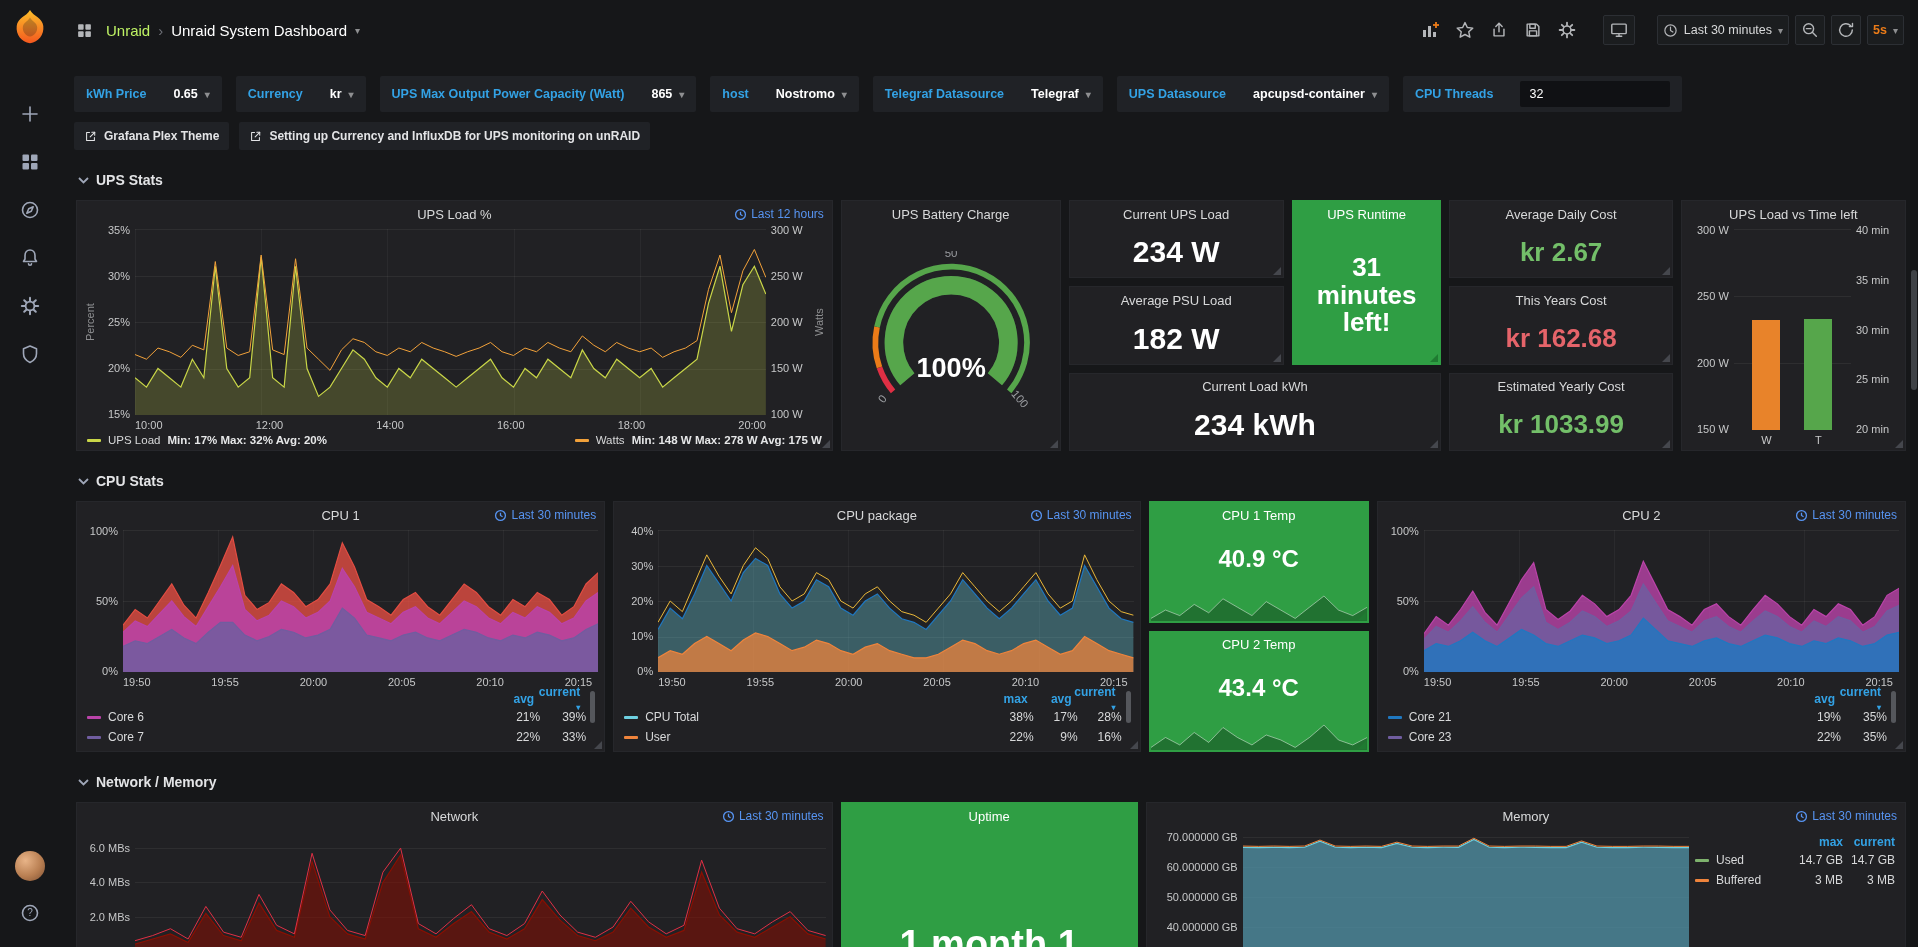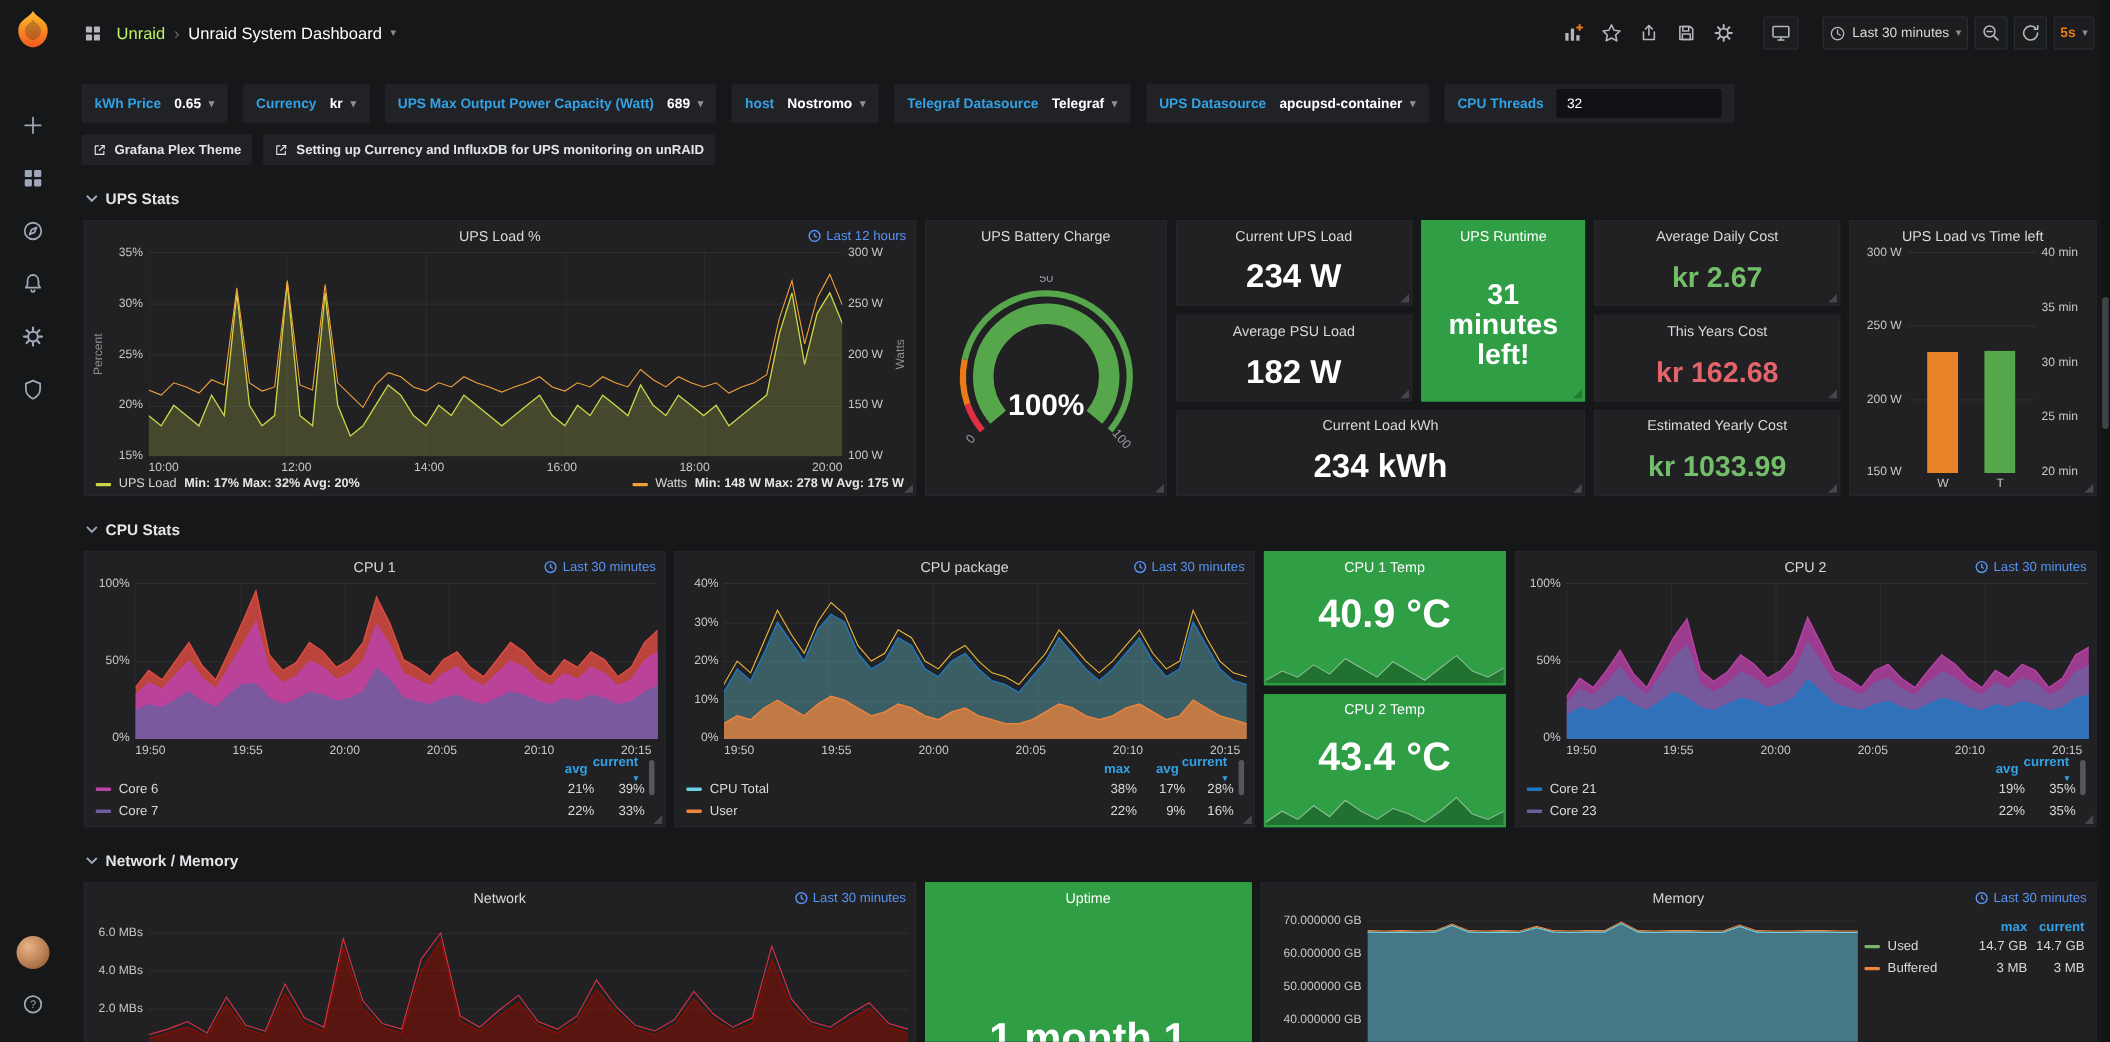--- a/index.html
+++ b/index.html
@@ -31,21 +31,21 @@
     height:30px;min-width:28px;padding:0 5px;border-radius:2px;gap:6px}
   .nav-btn.boxed{background:#1b1d1f;border:1px solid #2c2f34}
   .gap-left{margin-left:16px}
   .time-text{font-size:12.5px;color:#d8d9da}
   .refresh-int{font-size:12.5px;font-weight:700;color:#eb7b18}
 
   
   .submenu{padding:16px 14px 0 14px}
   .var-row{display:flex;align-items:center;gap:14px;flex-wrap:nowrap}
   .var-chip{display:flex;align-items:center;background:#202226;height:36px;padding:0 12px;
-    border-radius:2px;gap:12px;flex:none}
+    border-radius:2px;gap:27px;flex:none}
   .var-label{color:#33a2e5;font-size:12.5px;font-weight:600}
   .var-value{color:#fff;font-size:12.5px;font-weight:600;display:flex;align-items:center;gap:7px;cursor:pointer}
   .var-input{background:#101114;color:#fff;font-size:12.5px;height:26px;line-height:26px;
     width:150px;padding:0 9px;border-radius:2px;cursor:text}
   .links-row{display:flex;align-items:center;gap:10px;margin-top:10px}
   .link-chip{display:flex;align-items:center;gap:7px;background:#202226;height:28px;padding:0 10px;
     border-radius:2px;color:#e3e4e6;font-size:12px;font-weight:600;cursor:pointer}
 
   
   .dashboard{padding:0 12px 0 16px}
@@ -108,21 +108,21 @@
   .legend-scrollbar{position:absolute;right:3px;top:3px;width:5px;height:32px;background:#55575c;border-radius:3px;cursor:pointer}
   .legend-right{width:210px;flex:none;padding:2px 2px 0 6px}
   .legend-right .legend-head,.legend-right .legend-row{padding-right:2px}
   .legend-inline{display:flex;justify-content:space-between;align-items:center;flex:none;
     font-size:11.5px;padding:3px 4px 0}
   .legend-inline .item{display:flex;align-items:center}
   .legend-inline .stats{font-weight:700;color:#e6e7e8;margin-left:7px}
 
   .stat-value{flex:1;display:flex;align-items:center;justify-content:center;font-weight:700;color:#fff;
     line-height:1.05;text-align:center}
-  .v26{font-size:26px}.v30{font-size:30px}.v32{font-size:36px}.v38{font-size:38px}
+  .v26{font-size:26px}.v30{font-size:30px}.v32{font-size:24px}.v38{font-size:38px}
   .green-text{color:#73bf69}.red-text{color:#e5646a}
   .runtime .stat-value{padding:0 24px}
   .uptime-value{flex:none;margin-top:96px}
   .spark{height:32px;flex:none;position:relative;margin:0 1px 1px;overflow:hidden}
   .spark svg{position:absolute;inset:0;width:100%;height:100%}
   .gauge-host{flex:1;display:flex;align-items:center;justify-content:center;min-height:0}
   .gauge-host svg{width:92%;max-height:96%}
 
   .page-scrollbar{position:fixed;right:0;top:0;bottom:0;width:8px;background:#131416;z-index:30}
   .page-scroll-thumb{position:absolute;right:1px;top:270px;width:6px;height:120px;background:#3f4246;border-radius:3px;cursor:pointer}
@@ -308,21 +308,21 @@
       <div class="var-chip">
         <span class="var-label">Currency</span>
         <span class="var-value">
             <span>kr</span>
             <span class="caret">▾</span>
           </span>
       </div>
       <div class="var-chip">
         <span class="var-label">UPS Max Output Power Capacity (Watt)</span>
         <span class="var-value">
-            <span>689</span>
+            <span>865</span>
             <span class="caret">▾</span>
           </span>
       </div>
       <div class="var-chip">
         <span class="var-label">host</span>
         <span class="var-value">
             <span>Nostromo</span>
             <span class="caret">▾</span>
           </span>
       </div>

